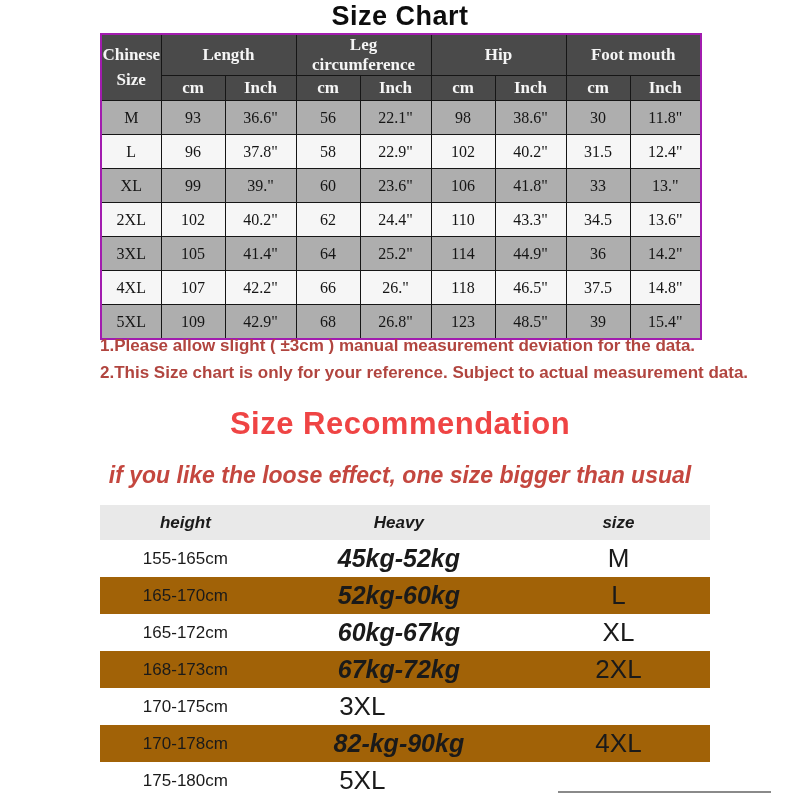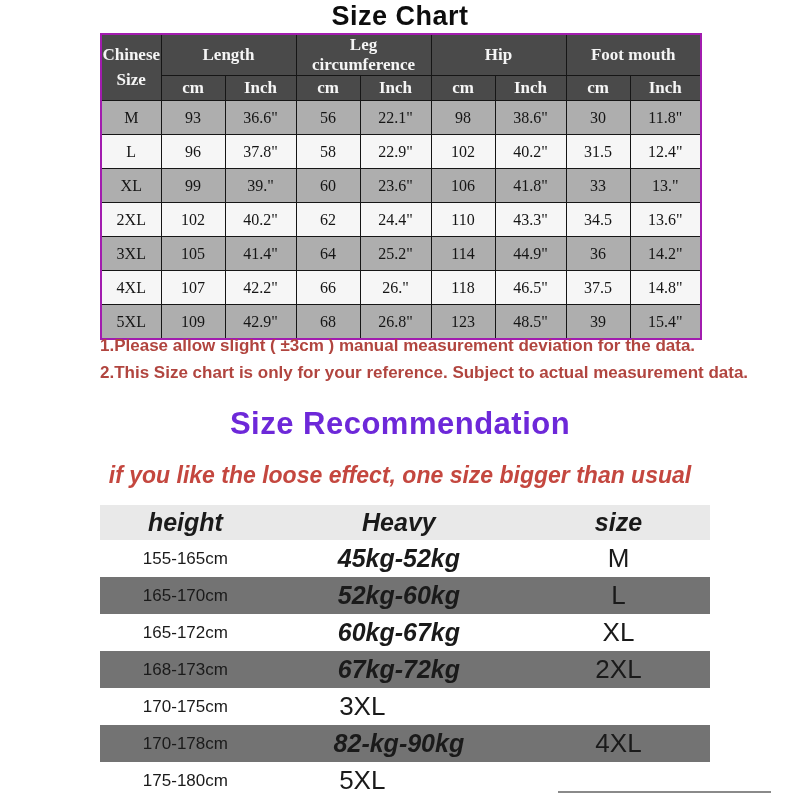--- a/index.html
+++ b/index.html
@@ -36,36 +36,36 @@
   
   .note{
     position:absolute;left:100px;width:660px;font-weight:bold;font-size:17px;
     color:#b1453f;white-space:nowrap;
   }
   .note1{top:336px;}
   .note2{top:363px;}
   
   .rec-title{
     position:absolute;top:406px;left:0;width:100%;text-align:center;
-    font-size:31px;font-weight:bold;color:#6d28d9;letter-spacing:0.5px;
+    font-size:31px;font-weight:bold;color:#ef4444;letter-spacing:0.5px;
   }
   .rec-note{
     position:absolute;top:462px;left:0;width:100%;text-align:center;
     font-size:23px;font-weight:bold;font-style:italic;color:#c4473f;
   }
   .rec-table{position:absolute;left:100px;top:505px;width:610px;}
   .rec-row{display:flex;align-items:center;height:37px;}
   .rec-row.header{height:35px;background:#e9e9e9;}
-  .rec-row.gray{background:#737373;}
+  .rec-row.gray{background:#a16207;}
   .rec-row.white{background:#ffffff;}
   .rc{text-align:center;color:#1a1a1a;}
   .rc1{width:28%;}
   .rc2{width:42%;}
   .rc3{width:30%;}
-  .rec-row.header .rc{font-weight:bold;font-style:italic;font-size:25px;}
+  .rec-row.header .rc{font-weight:bold;font-style:italic;font-size:17px;}
   .rec-row .val1{font-size:17px;}
   .rec-row .val2{font-weight:bold;font-style:italic;font-size:25px;}
   .rec-row .val3{font-size:26px;}
   .partial-line{
     position:absolute;left:558px;top:791px;width:213px;height:2px;background:#8a8a8a;
   }
 </style>
 </head>
 <body>
 

